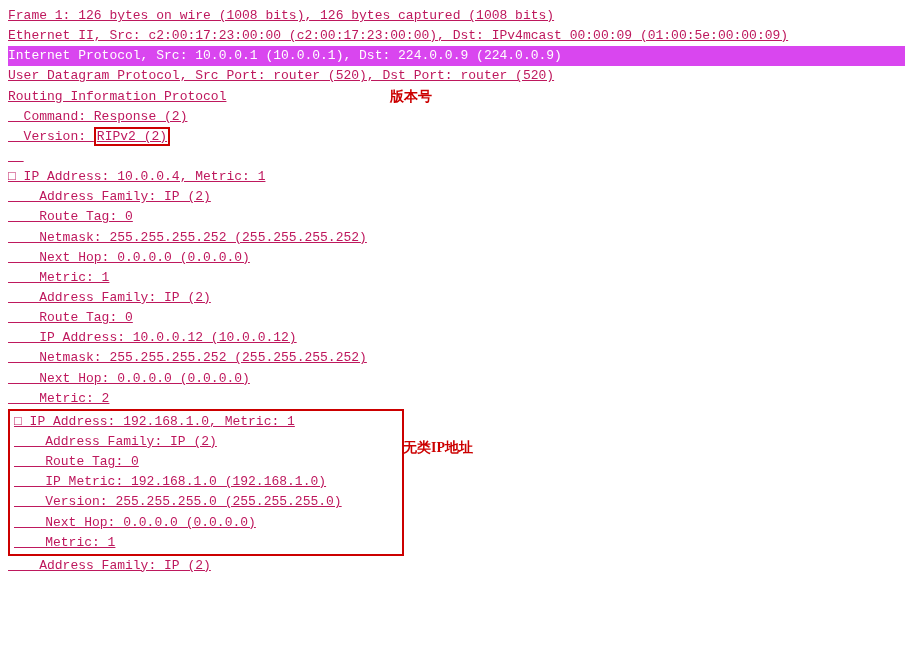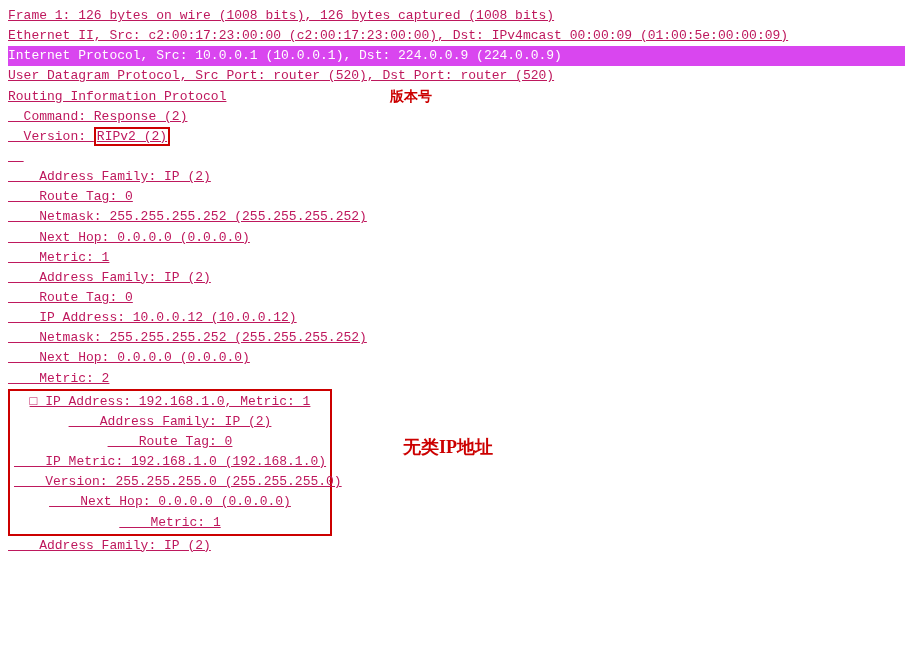--- a/index.html
+++ b/index.html
@@ -77,46 +77,47 @@
   <span class="line line-normal">  Command: Response (2)</span>
 
   
   <span class="line line-normal">  Version: <span class="version-box">RIPv2 (2)</span>
   </span>
   <span class="annotation-label" style="left: 390px; top: 88px;">版本号</span>
 
   
 
   
+  <span class="line line-normal">□ IP Address: 10.0.0.4, Metric: 1</span>
   <span class="line line-normal">    Address Family: IP (2)</span>
   <span class="line line-normal">    Route Tag: 0</span>
   <span class="line line-normal">    Netmask: 255.255.255.252 (255.255.255.252)</span>
   <span class="line line-normal">    Next Hop: 0.0.0.0 (0.0.0.0)</span>
   <span class="line line-normal">    Metric: 1</span>
 
   
   <span class="line line-normal">    Address Family: IP (2)</span>
   <span class="line line-normal">    Route Tag: 0</span>
   <span class="line line-normal">    IP Address: 10.0.0.12 (10.0.0.12)</span>
   <span class="line line-normal">    Netmask: 255.255.255.252 (255.255.255.252)</span>
   <span class="line line-normal">    Next Hop: 0.0.0.0 (0.0.0.0)</span>
   <span class="line line-normal">    Metric: 2</span>
 
   
   <div style="position: relative; display: inline-block; width: 100%;">
-    <div style="border: 2px solid #cc0000; display: inline-block; padding: 1px 4px; margin-left: 0; width: 324px; text-align: center;">
+    <div style="border: 2px solid #cc0000; display: inline-block; padding: 1px 4px; margin-left: 0; width: 396px;">
       <span class="line line-normal">□ IP Address: 192.168.1.0, Metric: 1</span>
       <span class="line line-normal">    Address Family: IP (2)</span>
       <span class="line line-normal">    Route Tag: 0</span>
       <span class="line line-normal">    IP Metric: 192.168.1.0 (192.168.1.0)</span>
       <span class="line line-normal">    Version: 255.255.255.0 (255.255.255.0)</span>
       <span class="line line-normal">    Next Hop: 0.0.0.0 (0.0.0.0)</span>
       <span class="line line-normal">    Metric: 1</span>
     </div>
-    <span class="annotation-label" style="position: absolute; left: 395px; top: 30px; font-family: 'SimSun', serif; font-size: 18px; margin-top: 16px;">无类IP地址</span>
+    <span class="annotation-label" style="position: absolute; left: 395px; top: 30px; font-family: 'SimSun', serif; font-size: 14px;">无类IP地址</span>
   </div>
 
   
   <span class="line line-normal">    Address Family: IP (2)</span>
   
   
   
   
   
 

